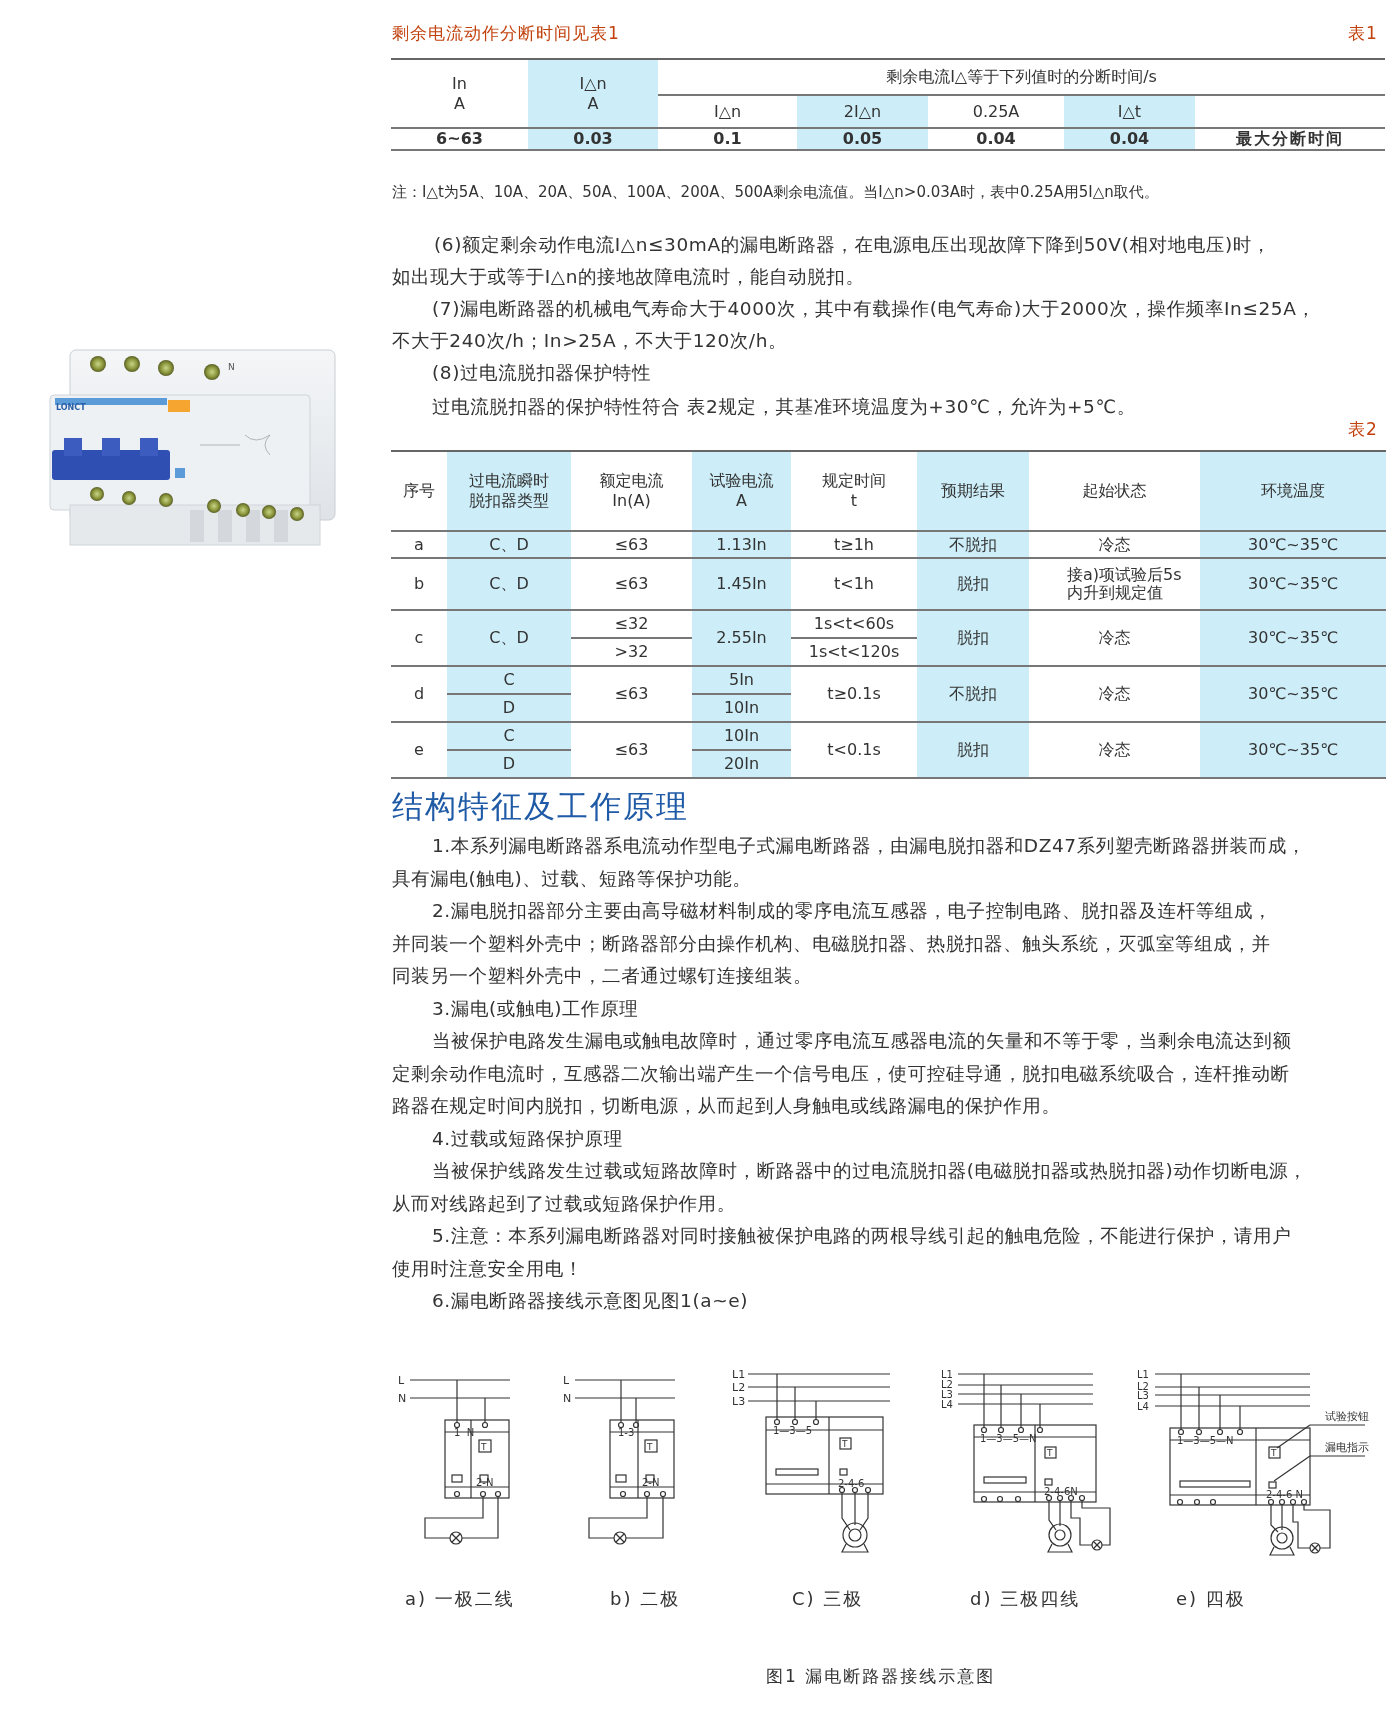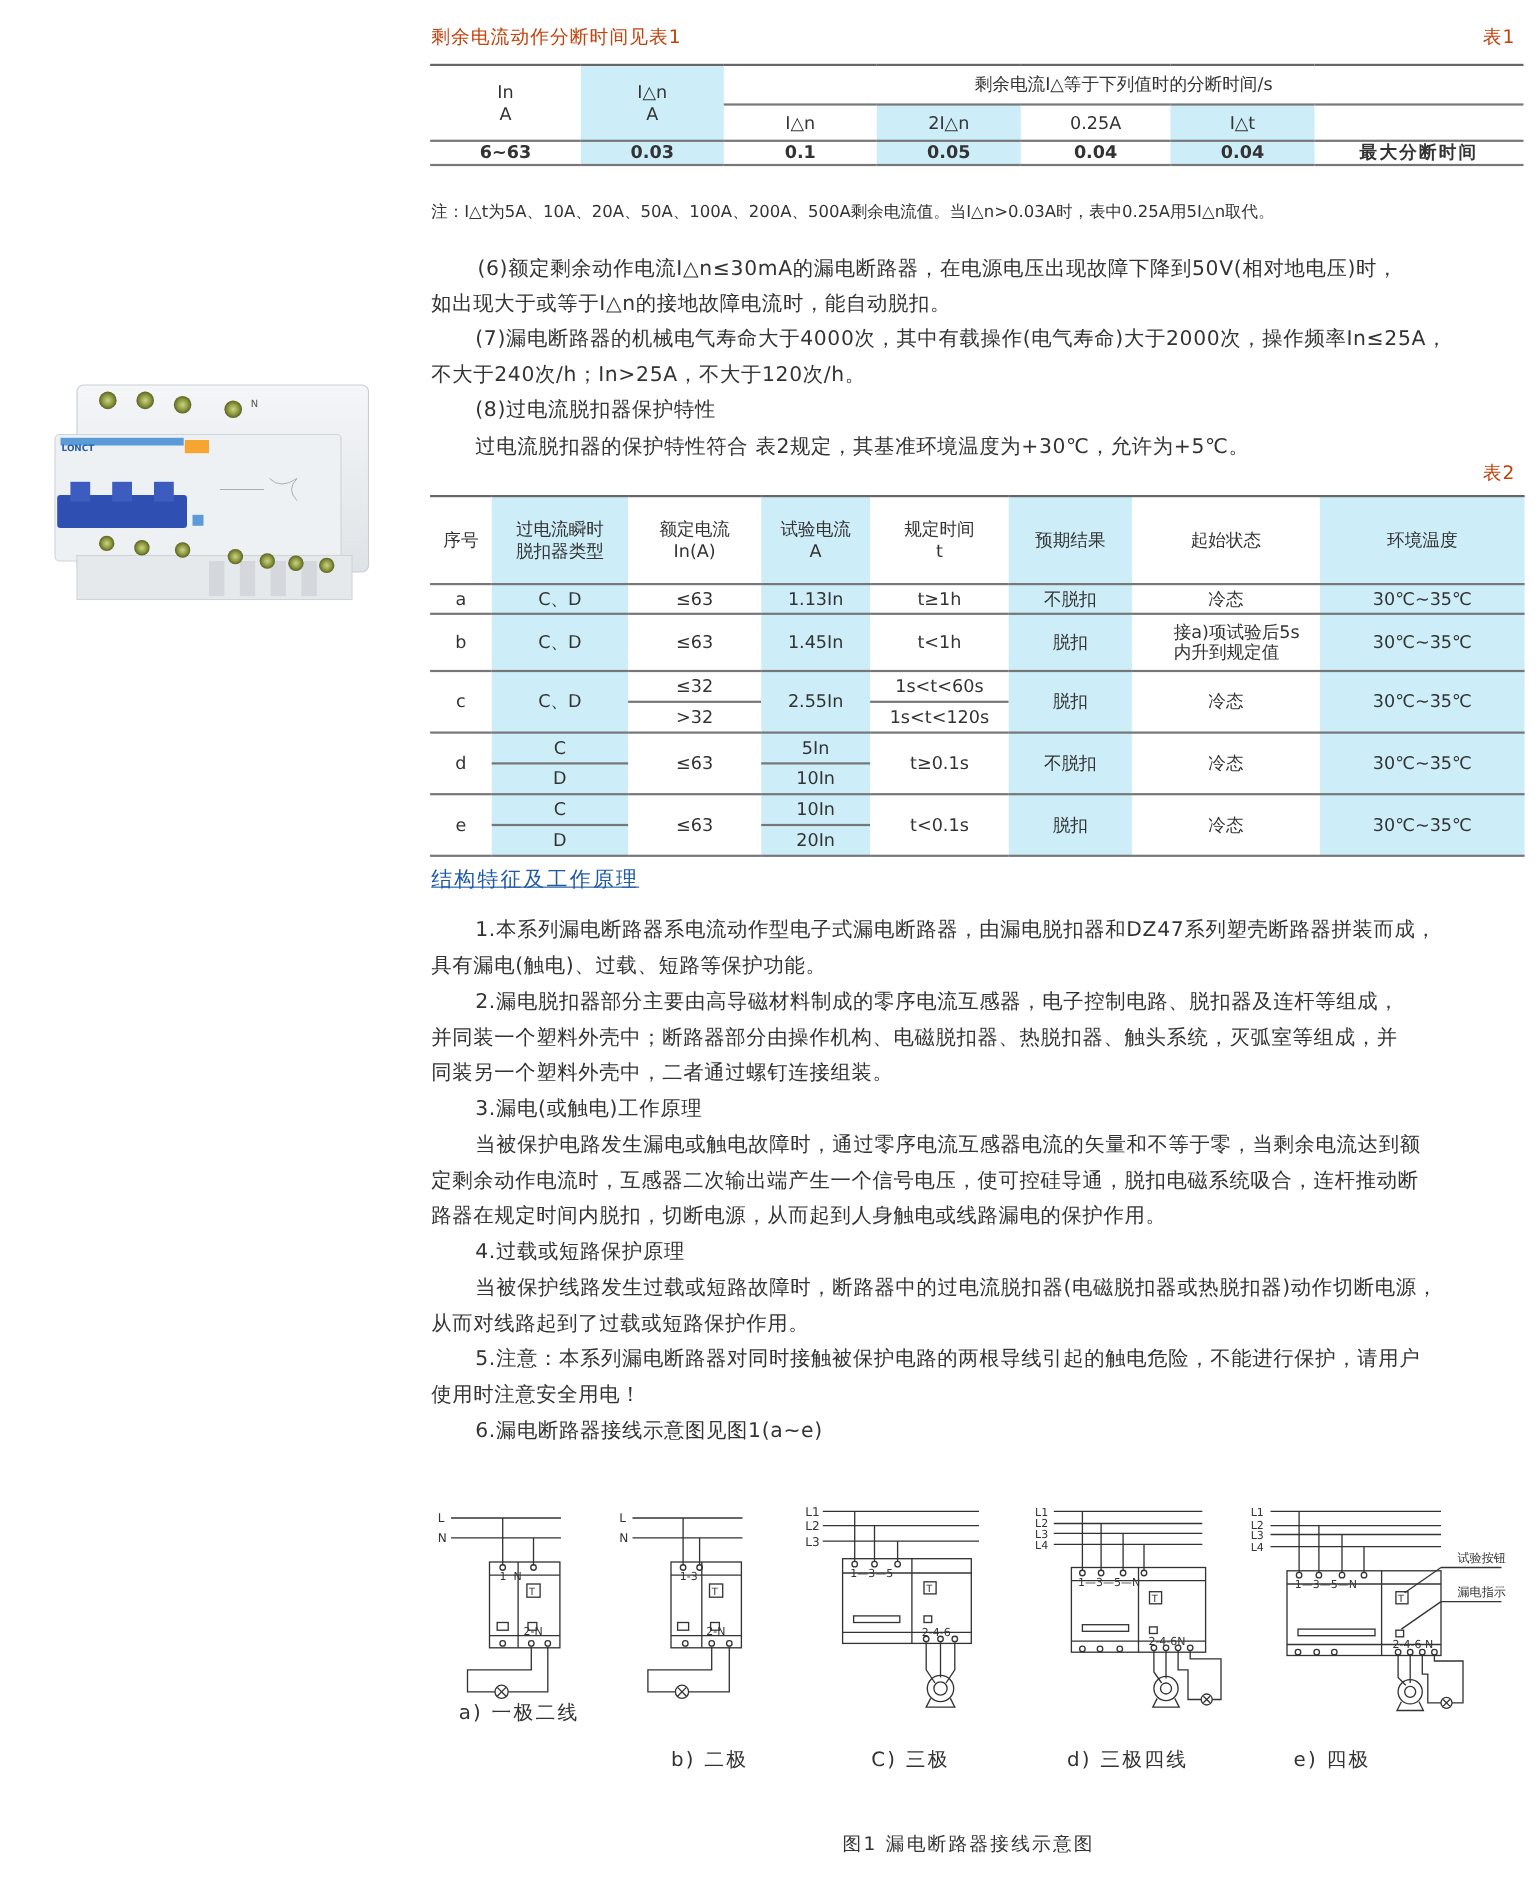--- a/index.html
+++ b/index.html
@@ -6,21 +6,21 @@
   body{width:1400px;height:1719px;position:relative;overflow:hidden;font-family:"DejaVu Sans","Liberation Sans",sans-serif;color:#333;}
   .abs{position:absolute;}
   .caption{font-size:17px;color:#c2410c;letter-spacing:1px;}
   table{border-collapse:collapse;position:absolute;font-size:16px;color:#333;}
   td{text-align:center;vertical-align:middle;padding:0;line-height:20px;}
   .blue{background:#cdeef8;}
   .t1 tr.top td{border-top:2px solid #666;}
   .bline{border-bottom:2px solid #777;}
   .p{position:absolute;left:392px;width:1000px;font-size:18.5px;line-height:32px;color:#333;letter-spacing:0.6px;}
   .ind{text-indent:40px;}
-  .heading{position:absolute;left:392px;top:786px;font-size:19px;color:#1f5aa6;letter-spacing:2px;text-decoration:underline;}
+  .heading{position:absolute;left:392px;top:786px;font-size:31px;color:#1f5aa6;letter-spacing:2px;}
   .sub{display:block;border-top:2px solid #777;}
   .half{height:26px;display:flex;align-items:center;justify-content:center;}
   .product{position:absolute;left:40px;top:340px;width:300px;height:210px;}
   .diag-label{position:absolute;font-size:18px;color:#333;letter-spacing:2px;}
   svg text{font-family:"DejaVu Sans","Liberation Sans",sans-serif;}
 </style>
 </head>
 <body>
 
 <div class="abs caption" style="left:392px;top:22px;">剩余电流动作分断时间见表1</div>
@@ -458,19 +458,19 @@
     <text x="267" y="90" font-size="9">T</text>
     <text x="462" y="87" font-size="9">T</text>
     <text x="667" y="96" font-size="9">T</text>
     <text x="891" y="96" font-size="9">T</text>
 
     <text x="945" y="60" font-size="11">试验按钮</text>
     <text x="945" y="91" font-size="11">漏电指示</text>
   </g>
 </svg>
 
-<div class="diag-label" style="left:405px;top:1545px;margin-left:12px;">a) 一极二线</div>
+<div class="diag-label" style="left:405px;top:1587px;">a) 一极二线</div>
 <div class="diag-label" style="left:610px;top:1587px;">b) 二极</div>
 <div class="diag-label" style="left:792px;top:1587px;">C) 三极</div>
 <div class="diag-label" style="left:970px;top:1587px;">d) 三极四线</div>
 <div class="diag-label" style="left:1176px;top:1587px;">e) 四极</div>
 
 <div class="abs" style="left:766px;top:1665px;font-size:17px;letter-spacing:2px;color:#333;">图1 漏电断路器接线示意图</div>
 
 </body></html>

